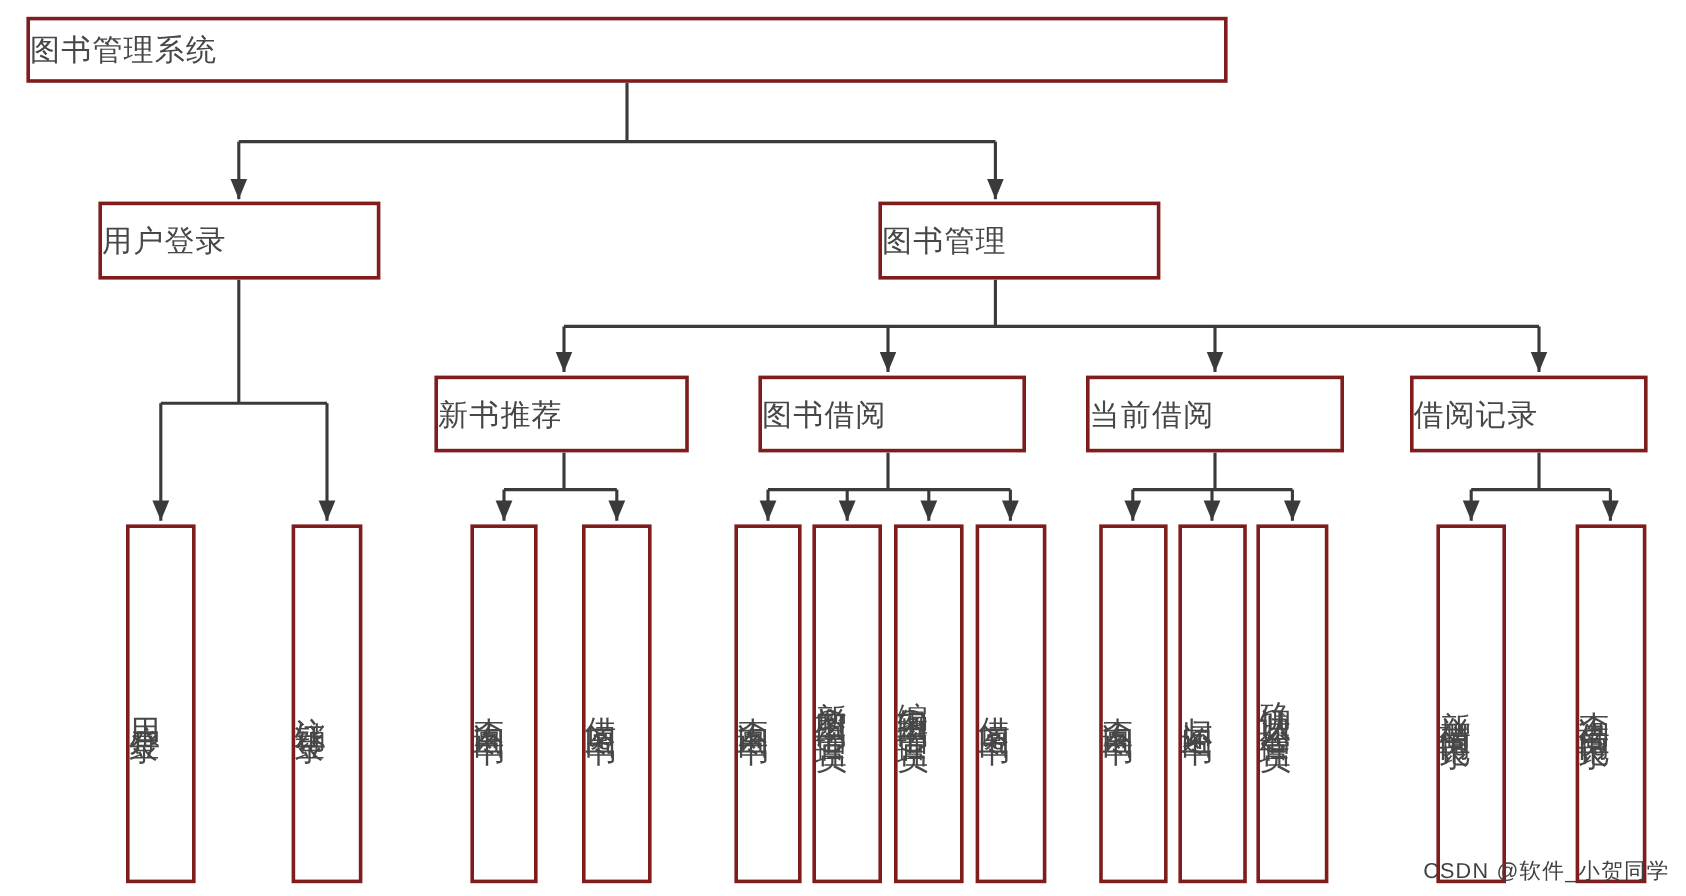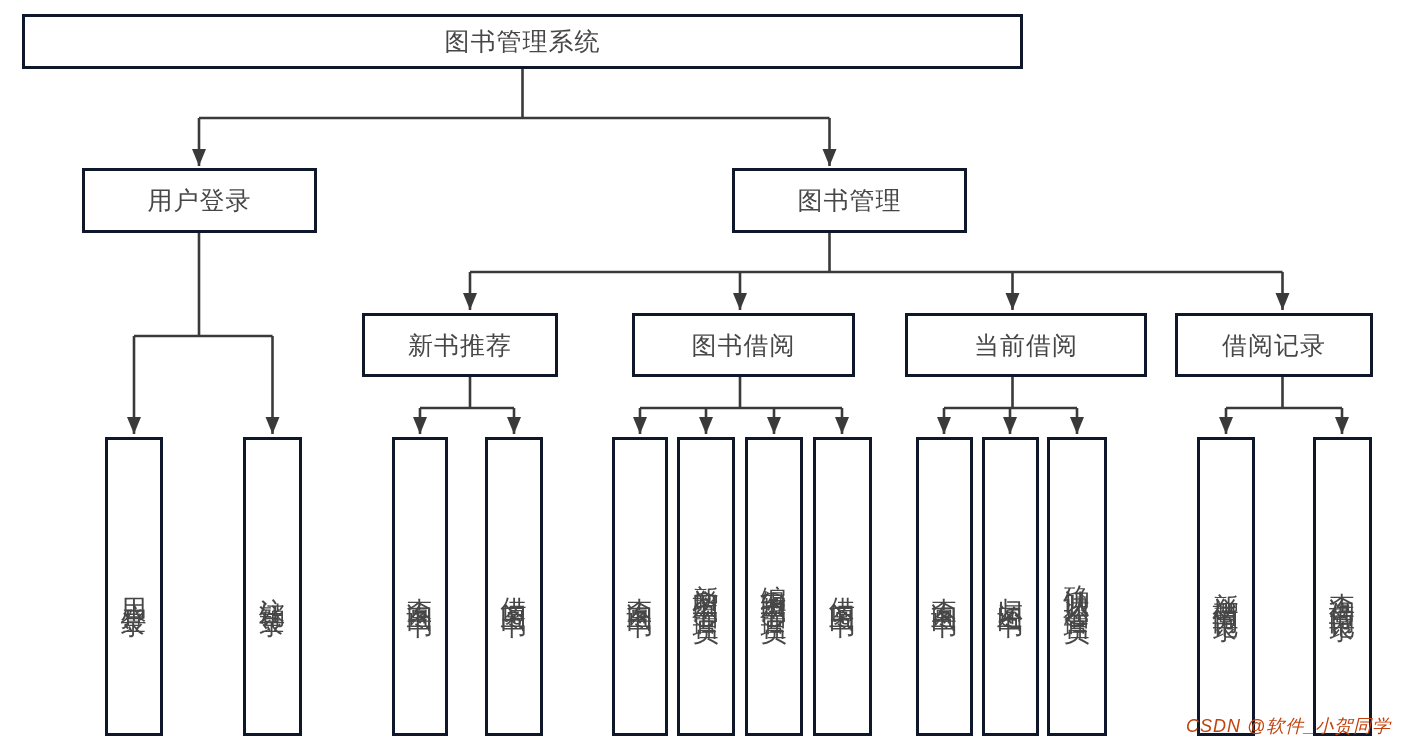--- a/index.html
+++ b/index.html
@@ -12,25 +12,25 @@
     font-family: "Liberation Sans", sans-serif;
   }
   .wires {
     position: absolute;
     left: 0; top: 0;
     z-index: 0;
   }
   .box {
     position: absolute;
     box-sizing: border-box;
-    border: 3px solid #0f172a;
+    border: 3px solid #7f1d1d;
     background: #ffffff;
     display: flex;
     align-items: center;
-    justify-content: center;
+    justify-content: flex-start;
     z-index: 1;
   }
   .h-box span {
     font-size: 25px;
     color: #474747;
     letter-spacing: 1px;
     white-space: nowrap;
   }
   .v-box { top: 437px; height: 299px; }
   .v-box span {
@@ -40,25 +40,24 @@
     line-height: 1;
     letter-spacing: 5px;
     color: #474747;
     white-space: nowrap;
   }
   .watermark {
     position: absolute;
     left: 1186px;
     top: 714px;
     font-size: 18px;
-    color: #c2410c;
+    color: #404040;
     white-space: nowrap;
     z-index: 2;
     letter-spacing: 1px;
-    font-style: italic;
   }
 </style>
 </head>
 <body>
 
 <div class="canvas">
 
   <svg class="wires" width="1405" height="747" viewBox="0 0 1405 747">
     <defs>
       <marker id="ah" orient="auto" markerUnits="userSpaceOnUse" markerWidth="20" markerHeight="18" refX="17" refY="8">
@@ -106,27 +105,27 @@
     <span>图书管理系统</span>
   </div>
 
   <div class="box h-box" style="left:82px;top:168px;width:235px;height:65px">
     <span>用户登录</span>
   </div>
   <div class="box h-box" style="left:732px;top:168px;width:235px;height:65px">
     <span>图书管理</span>
   </div>
 
-  <div class="box h-box" style="left:362px;top:313px;width:196px;height:64px">
+  <div class="box h-box" style="left:362px;top:313px;width:212px;height:64px">
     <span>新书推荐</span>
   </div>
   <div class="box h-box" style="left:632px;top:313px;width:223px;height:64px">
     <span>图书借阅</span>
   </div>
-  <div class="box h-box" style="left:905px;top:313px;width:242px;height:64px">
+  <div class="box h-box" style="left:905px;top:313px;width:215px;height:64px">
     <span>当前借阅</span>
   </div>
   <div class="box h-box" style="left:1175px;top:313px;width:198px;height:64px">
     <span>借阅记录</span>
   </div>
 
   <div class="box v-box" style="left:105px;width:58px">
     <span>用户登录</span>
   </div>
   <div class="box v-box" style="left:243px;width:59px">

